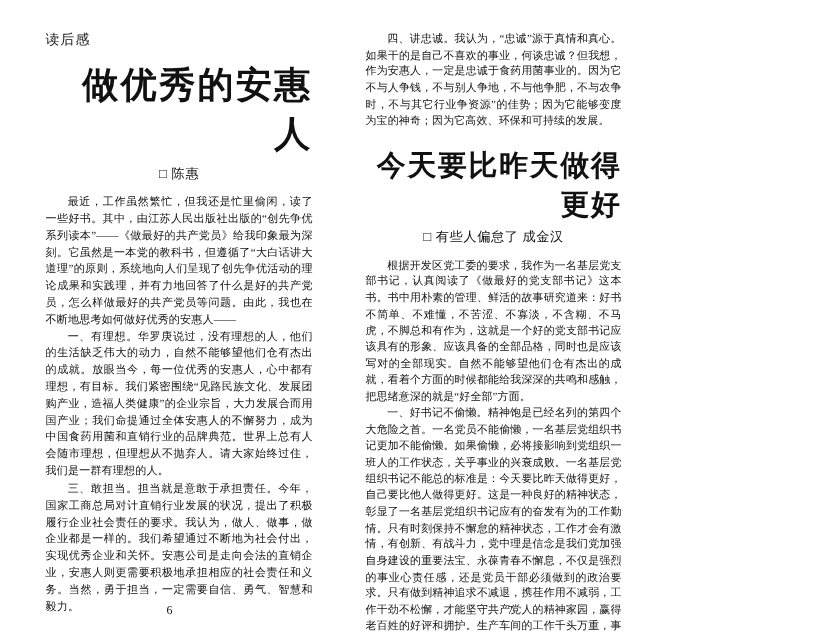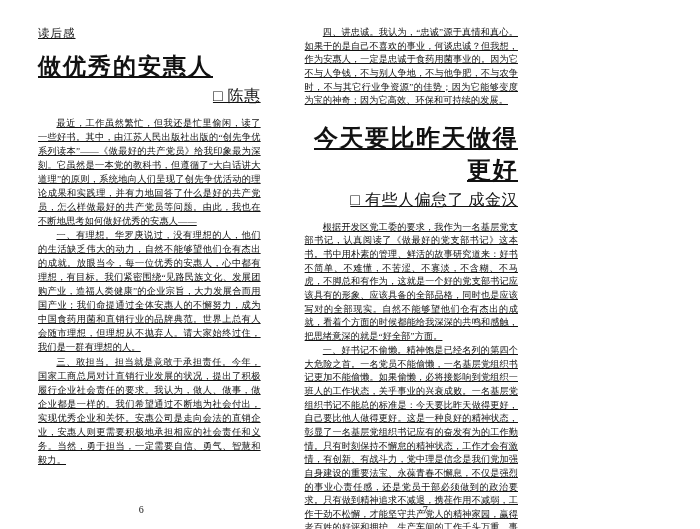--- a/index.html
+++ b/index.html
@@ -13,21 +13,20 @@
     font-family: "Liberation Serif", "DejaVu Serif", serif;
     color: #111111;
     overflow: hidden;
   }
   .spread {
     position: relative;
     width: 568px;
     height: 529px;
     display: flex;
     box-sizing: border-box;
-    text-decoration: underline;
   }
   .page {
     position: relative;
     box-sizing: border-box;
     height: 529px;
   }
   .page-left {
     width: 350px;
     padding: 26px 22px 0 38px;
   }
@@ -36,38 +35,38 @@
     padding: 26px 50px 0 22px;
   }
   .section-label {
     font-size: 11.5px;
     letter-spacing: 1px;
     color: #111;
     margin: 0 0 6px 0;
     font-family: "Liberation Serif", "DejaVu Serif", serif;
   }
   .article-title {
-    text-align: left;
-    font-size: 23px;
+    text-align: right;
+    font-size: 30px;
     font-weight: bold;
     letter-spacing: 2px;
     margin: 10px 0 4px 0;
     font-family: "DejaVu Serif", "Liberation Serif", serif;
   }
   .article-title-2 {
     text-align: right;
     font-size: 24px;
     font-weight: bold;
     letter-spacing: 1.5px;
     margin: 14px 0 4px 0;
     font-family: "DejaVu Serif", "Liberation Serif", serif;
   }
   .byline {
-    text-align: right;
-    font-size: 16px;
+    text-align: center;
+    font-size: 11px;
     letter-spacing: 0.5px;
     margin: 2px 0 10px 0;
     color: #111;
   }
   .body-text p {
     margin: 0 0 0.5px 0;
     font-size: 9.2px;
     line-height: 1.52;
     text-align: justify;
     text-justify: inter-ideograph;

